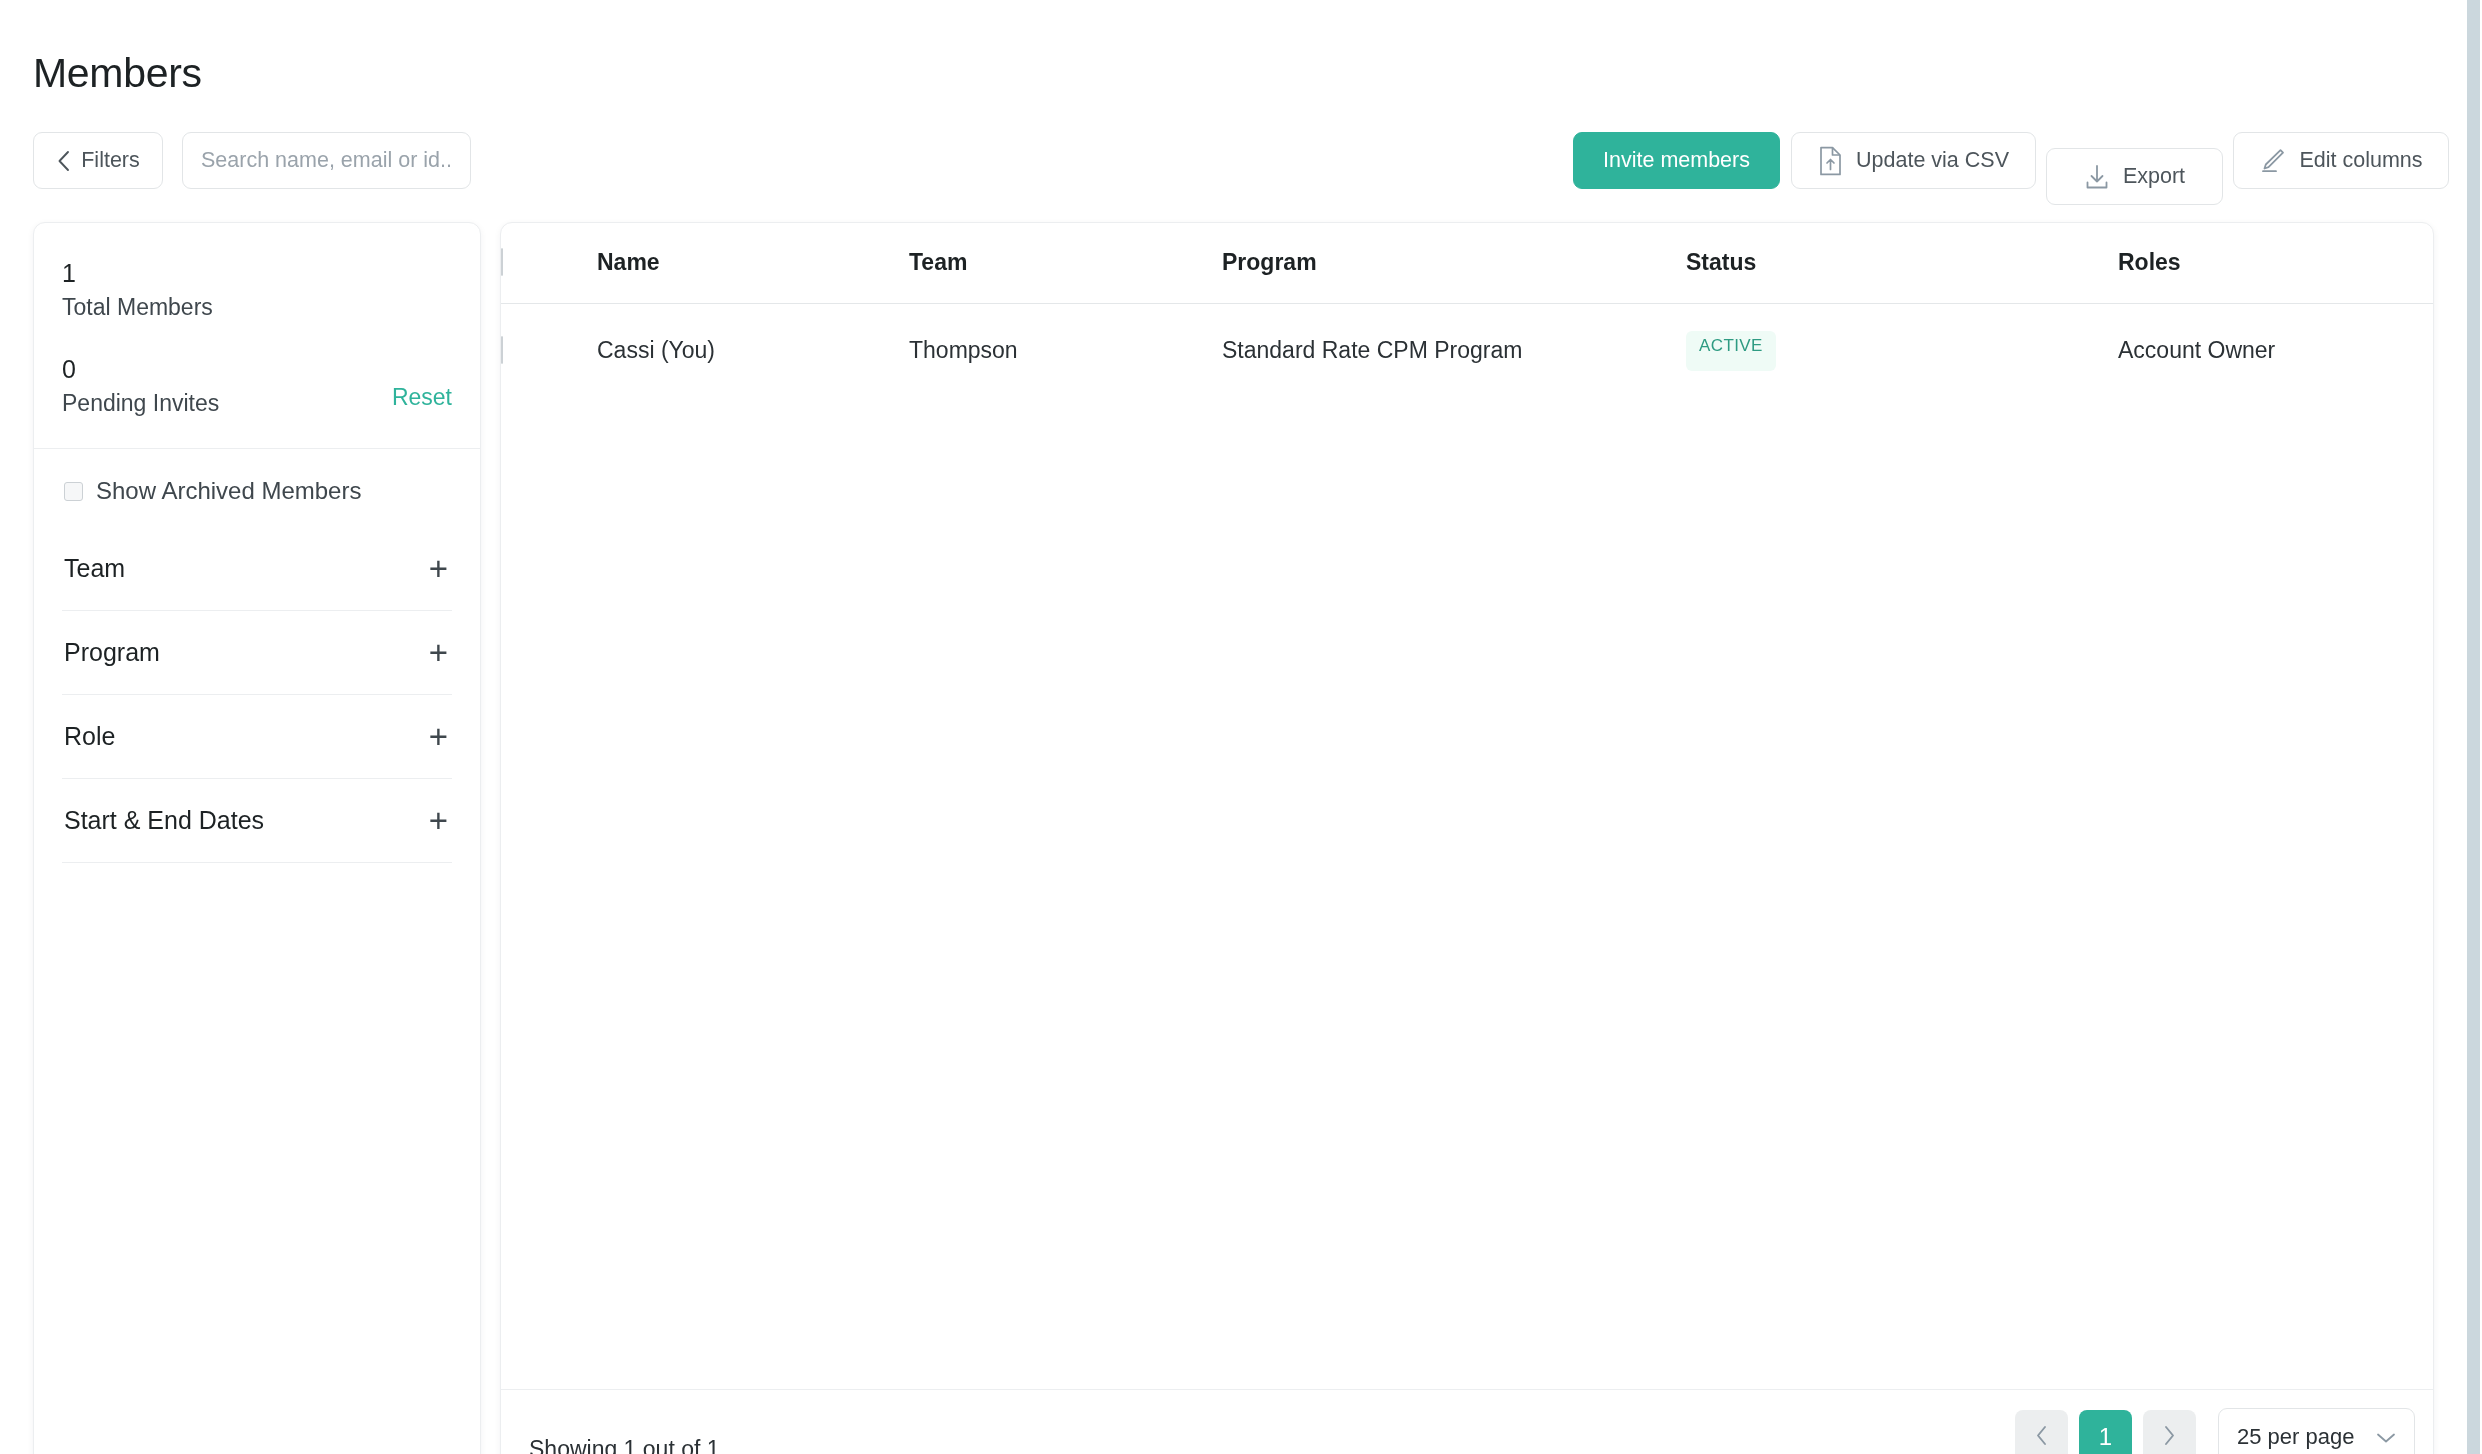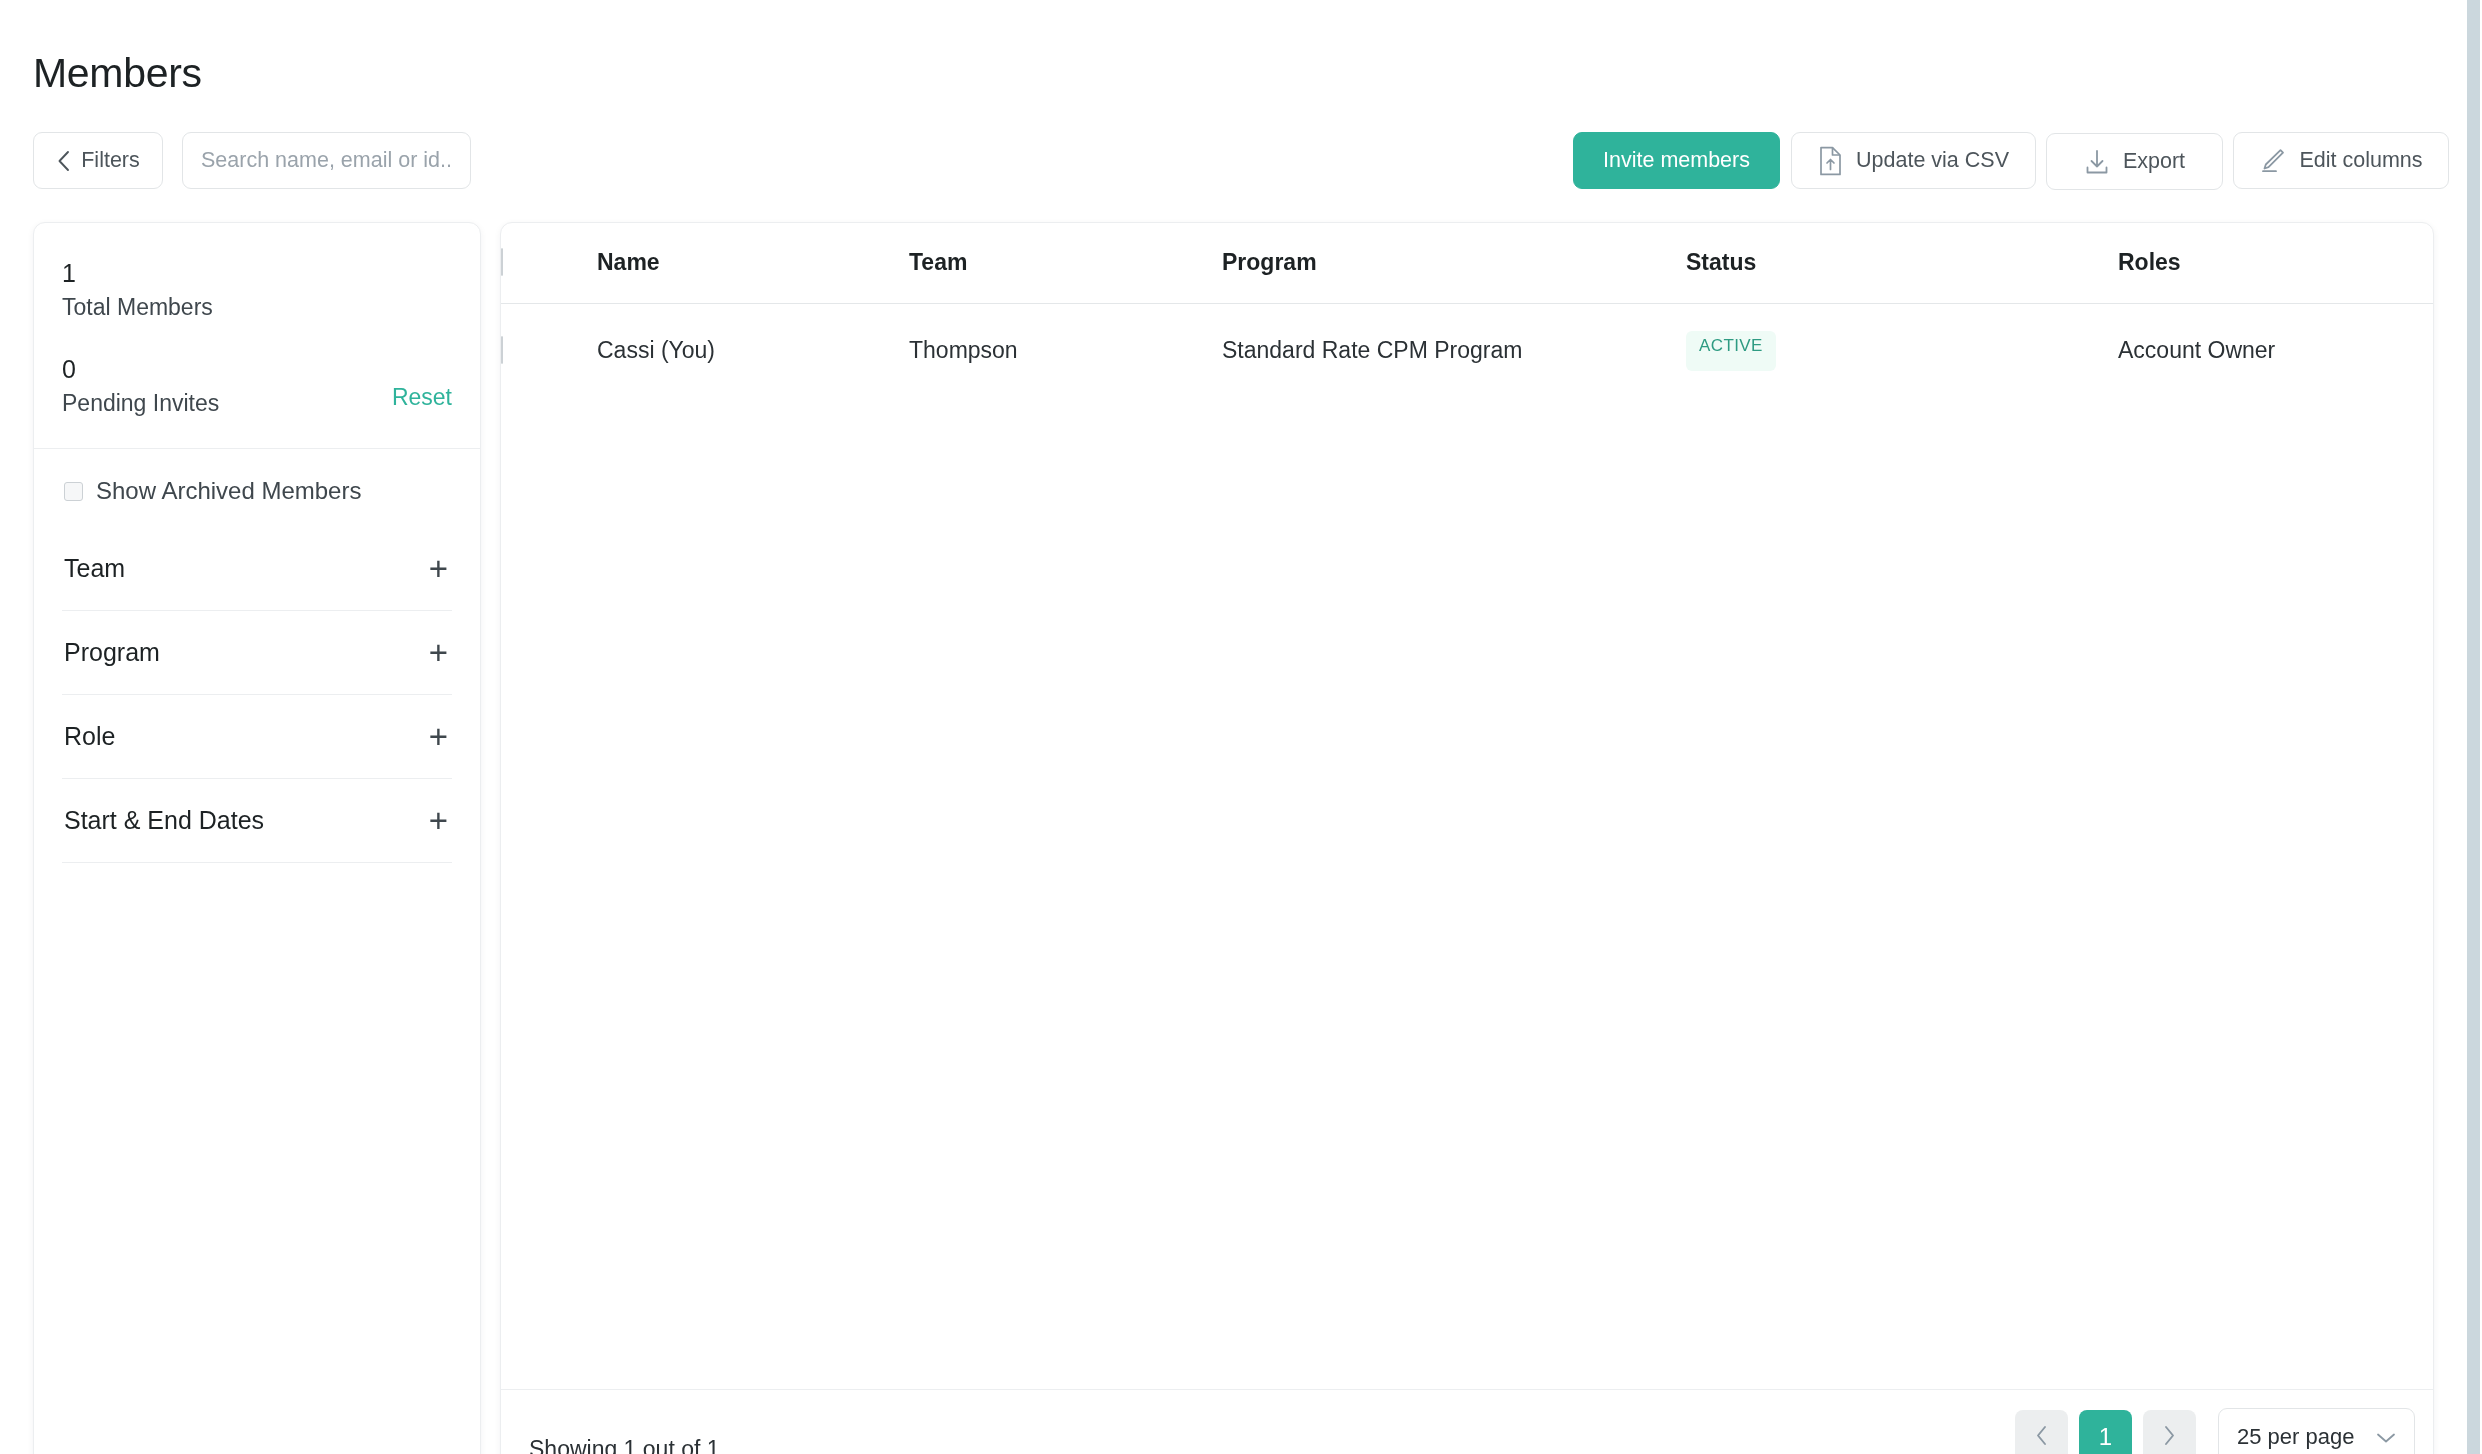--- a/index.html
+++ b/index.html
@@ -94,21 +94,21 @@
     left: 1573px;
     top: 0;
     background: #2fb39b;
     border-color: #2fb39b;
     color: #ffffff;
     width: 207px;
     font-size: 21.5px;
   }
 
   .btn-csv   { position: absolute; left: 1791px; top: 0; width: 245px; }
-  .btn-export{ position: absolute; left: 2046px; top: 1px; width: 177px; }
+  .btn-export{ position: absolute; left: 2046px; top: 16px; width: 177px; }
   .btn-edit  { position: absolute; left: 2233px; top: 0; width: 216px; }
 
   .btn svg { display: block; flex: 0 0 auto; }
 
   
   .annot-arrow {
     position: absolute;
     left: 1350px;
     top: 148px;
     width: 225px;

